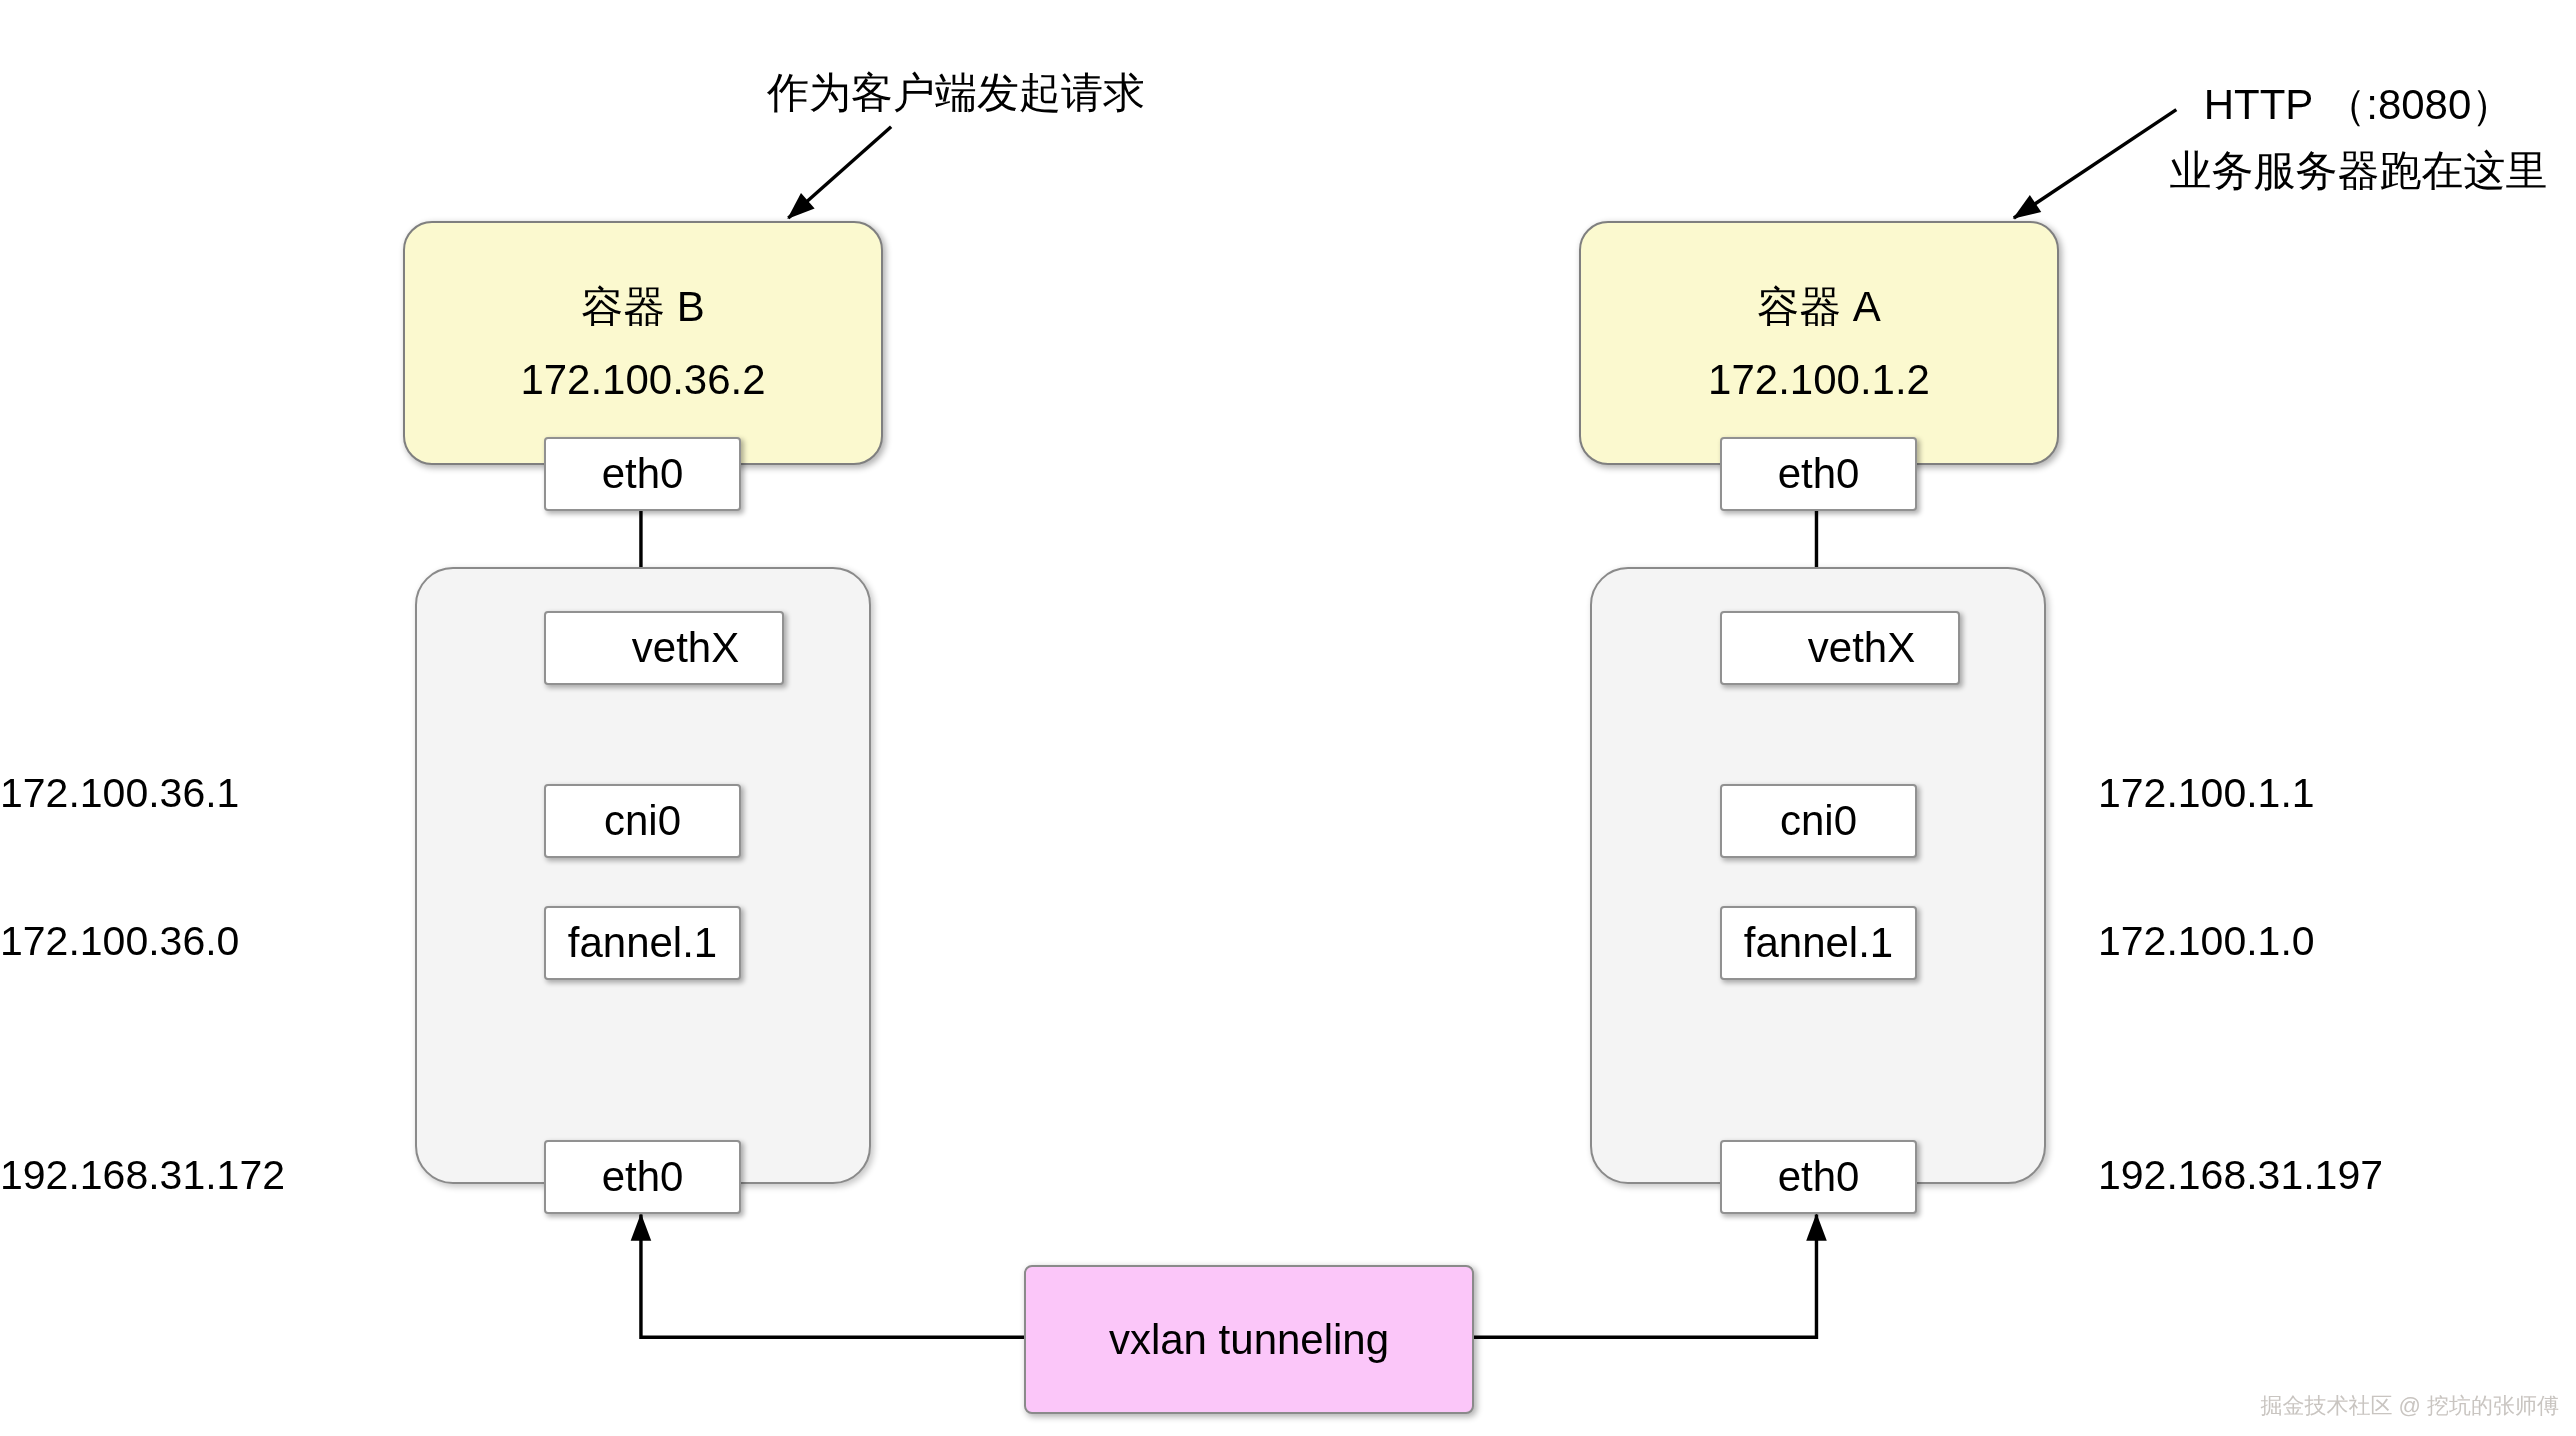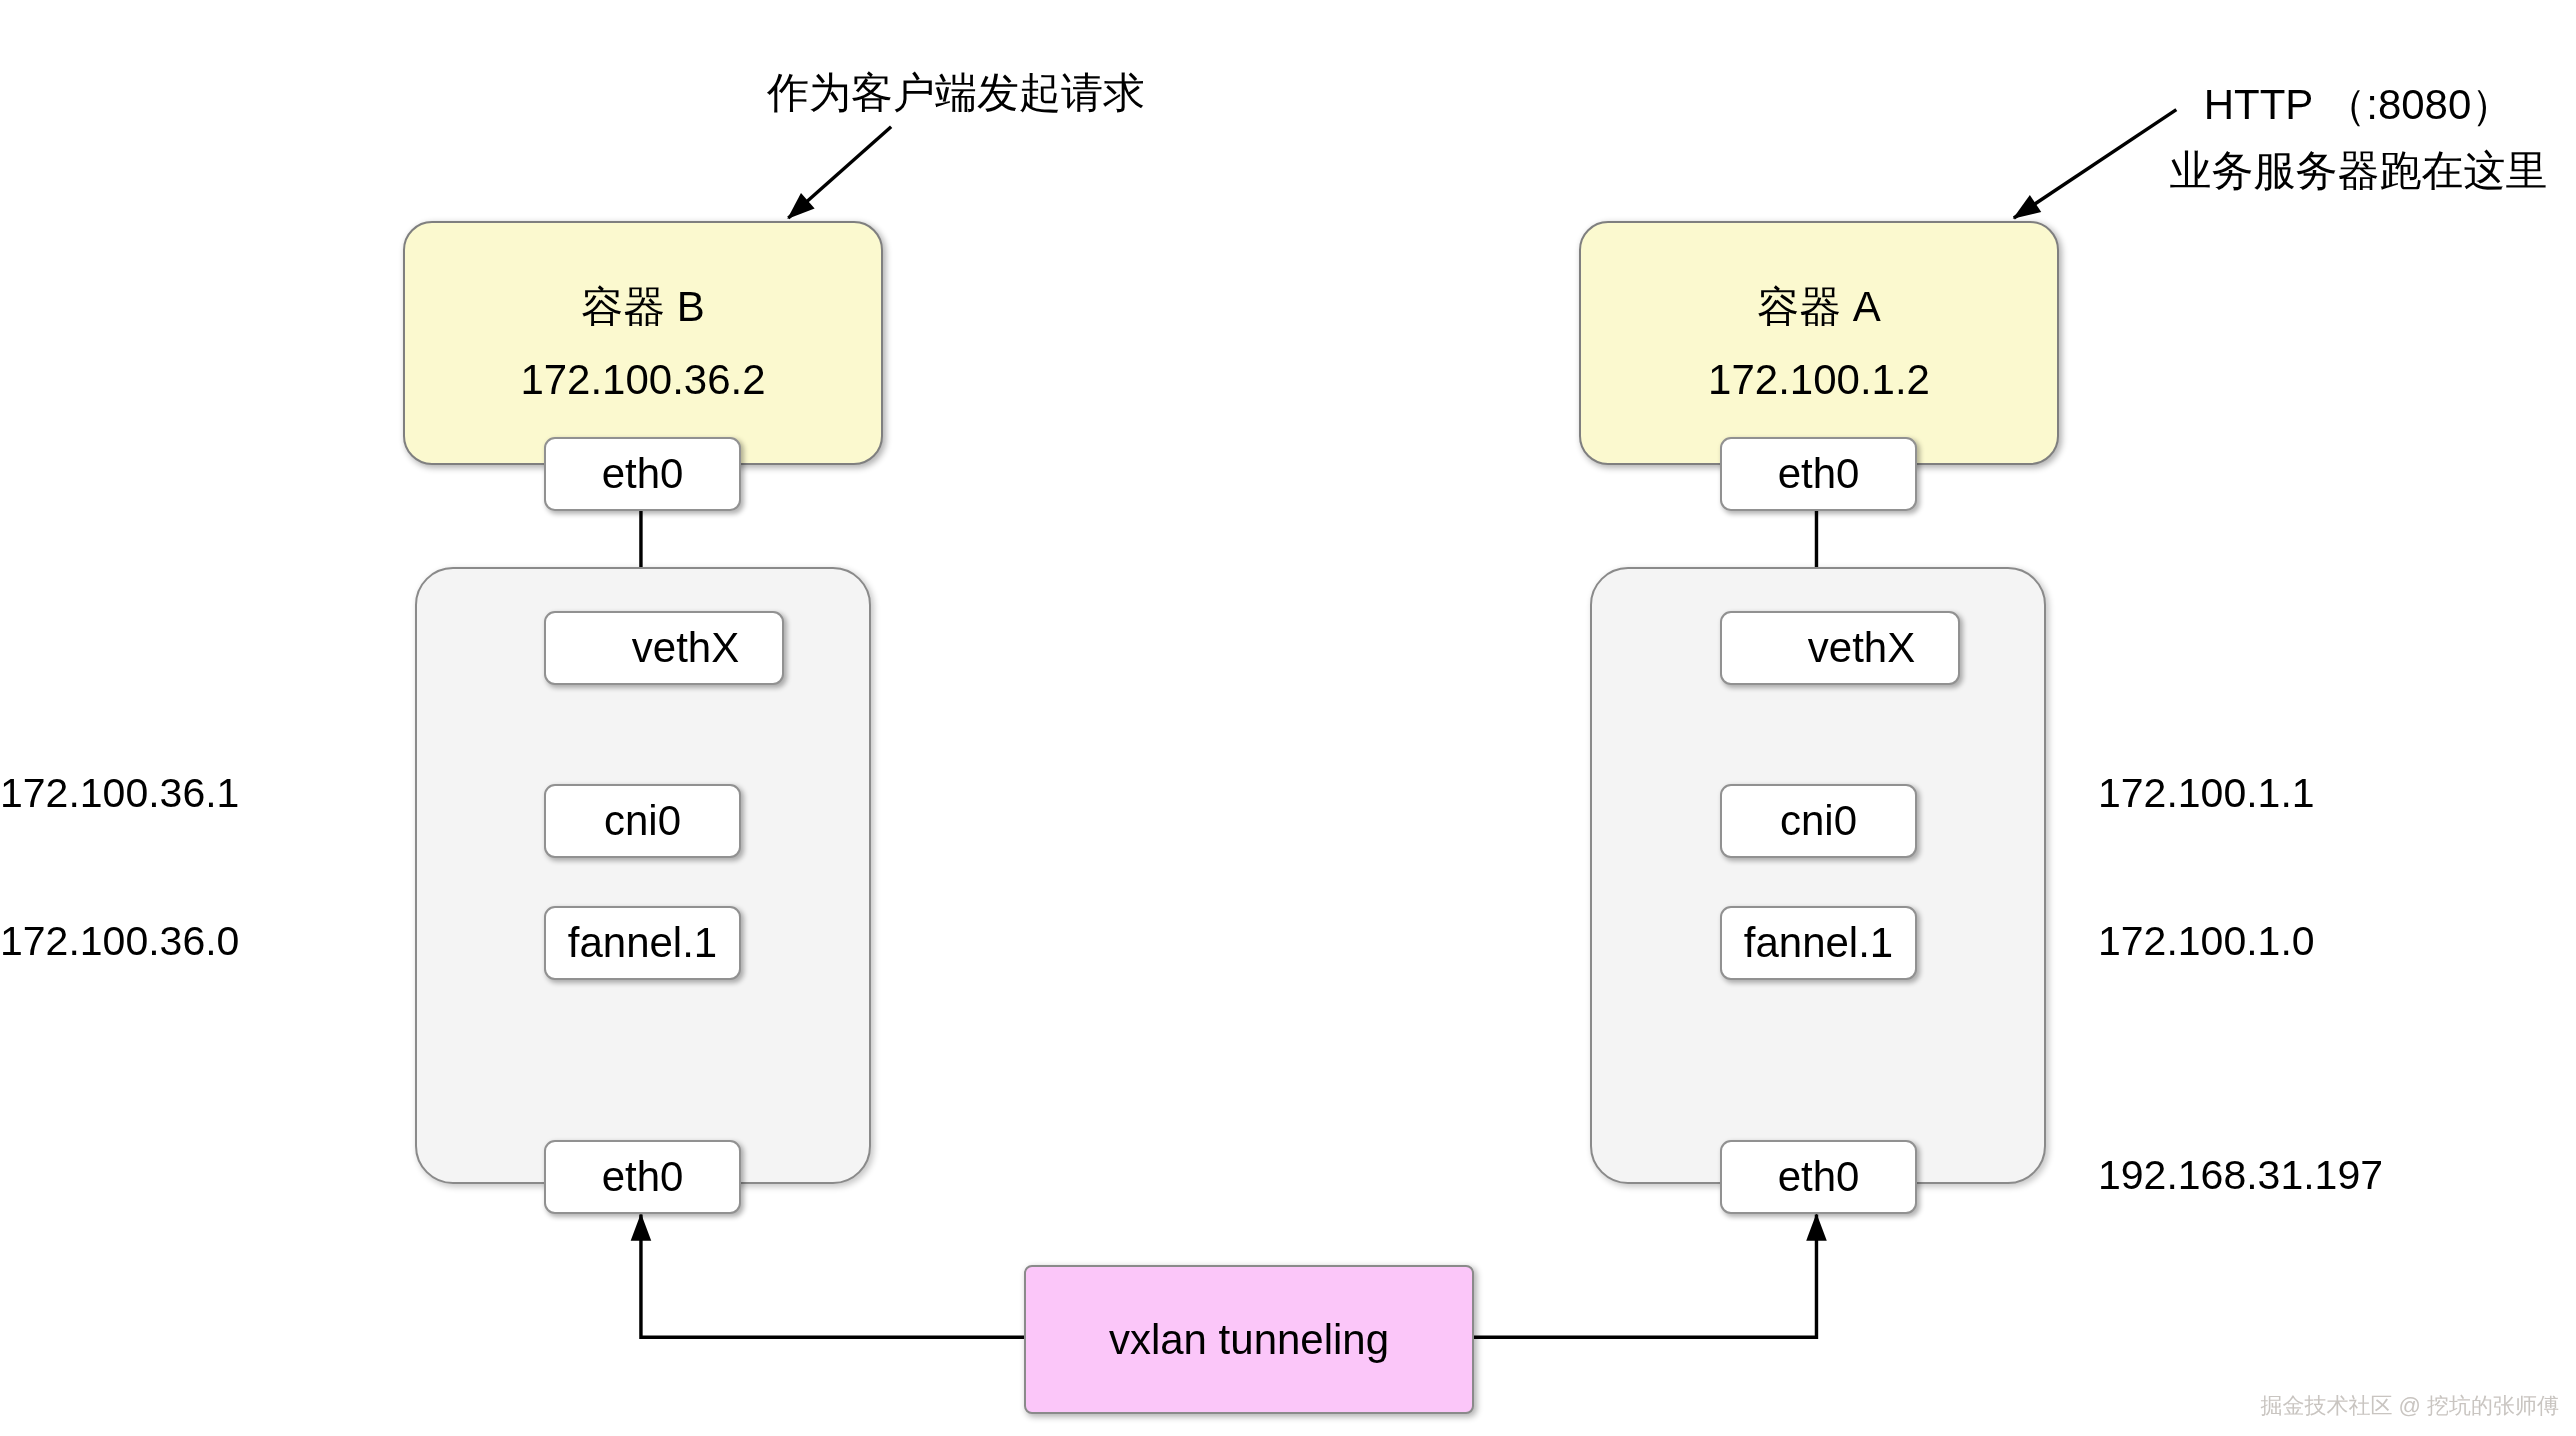--- a/index.html
+++ b/index.html
@@ -54,21 +54,21 @@
     box-shadow:2.1px 2.7px 6.9px rgba(0,0,0,0.22);
   }
   .host-panel.left{left:415px;top:567px;}
   .host-panel.right{left:1590px;top:567px;}
 
   .node-box{
     position:absolute;
     width:193px;height:70px;
     background:#ffffff;
     border:2.1px solid #919191;
-    border-radius:11px;
+    border-radius:4px;
     box-shadow:2.1px 2.7px 4.8px rgba(0,0,0,0.30);
     display:flex;align-items:center;justify-content:center;
     font-size:42px;
   }
   .col-left{left:544px;}
   .col-right{left:1720px;}
   .row-eth-top{top:437px;}
   .row-veth{top:611px;padding-left:43px;}
   .row-bridge{top:758px;margin-top:26px;}
   .row-vtep{top:906px;}
@@ -149,20 +149,21 @@
     <div>172.100.36.2</div>
   </div>
   <div class="host-panel left"></div>
   <div class="node-box col-left row-eth-top">eth0</div>
   <div class="node-box col-left row-veth">vethX</div>
   <div class="node-box col-left row-bridge">cni0</div>
   <div class="node-box col-left row-vtep">fannel.1</div>
   <div class="node-box col-left row-eth-bottom">eth0</div>
   <div class="ip-label ip-left ip-row-bridge">172.100.36.1</div>
   <div class="ip-label ip-left ip-row-vtep">172.100.36.0</div>
+  <div class="ip-label ip-left ip-row-host">192.168.31.172</div>
 
   <div class="container-box right">
     <div>容器 A</div>
     <div>172.100.1.2</div>
   </div>
   <div class="host-panel right"></div>
   <div class="node-box col-right row-eth-top">eth0</div>
   <div class="node-box col-right row-veth">vethX</div>
   <div class="node-box col-right row-bridge">cni0</div>
   <div class="node-box col-right row-vtep">fannel.1</div>

